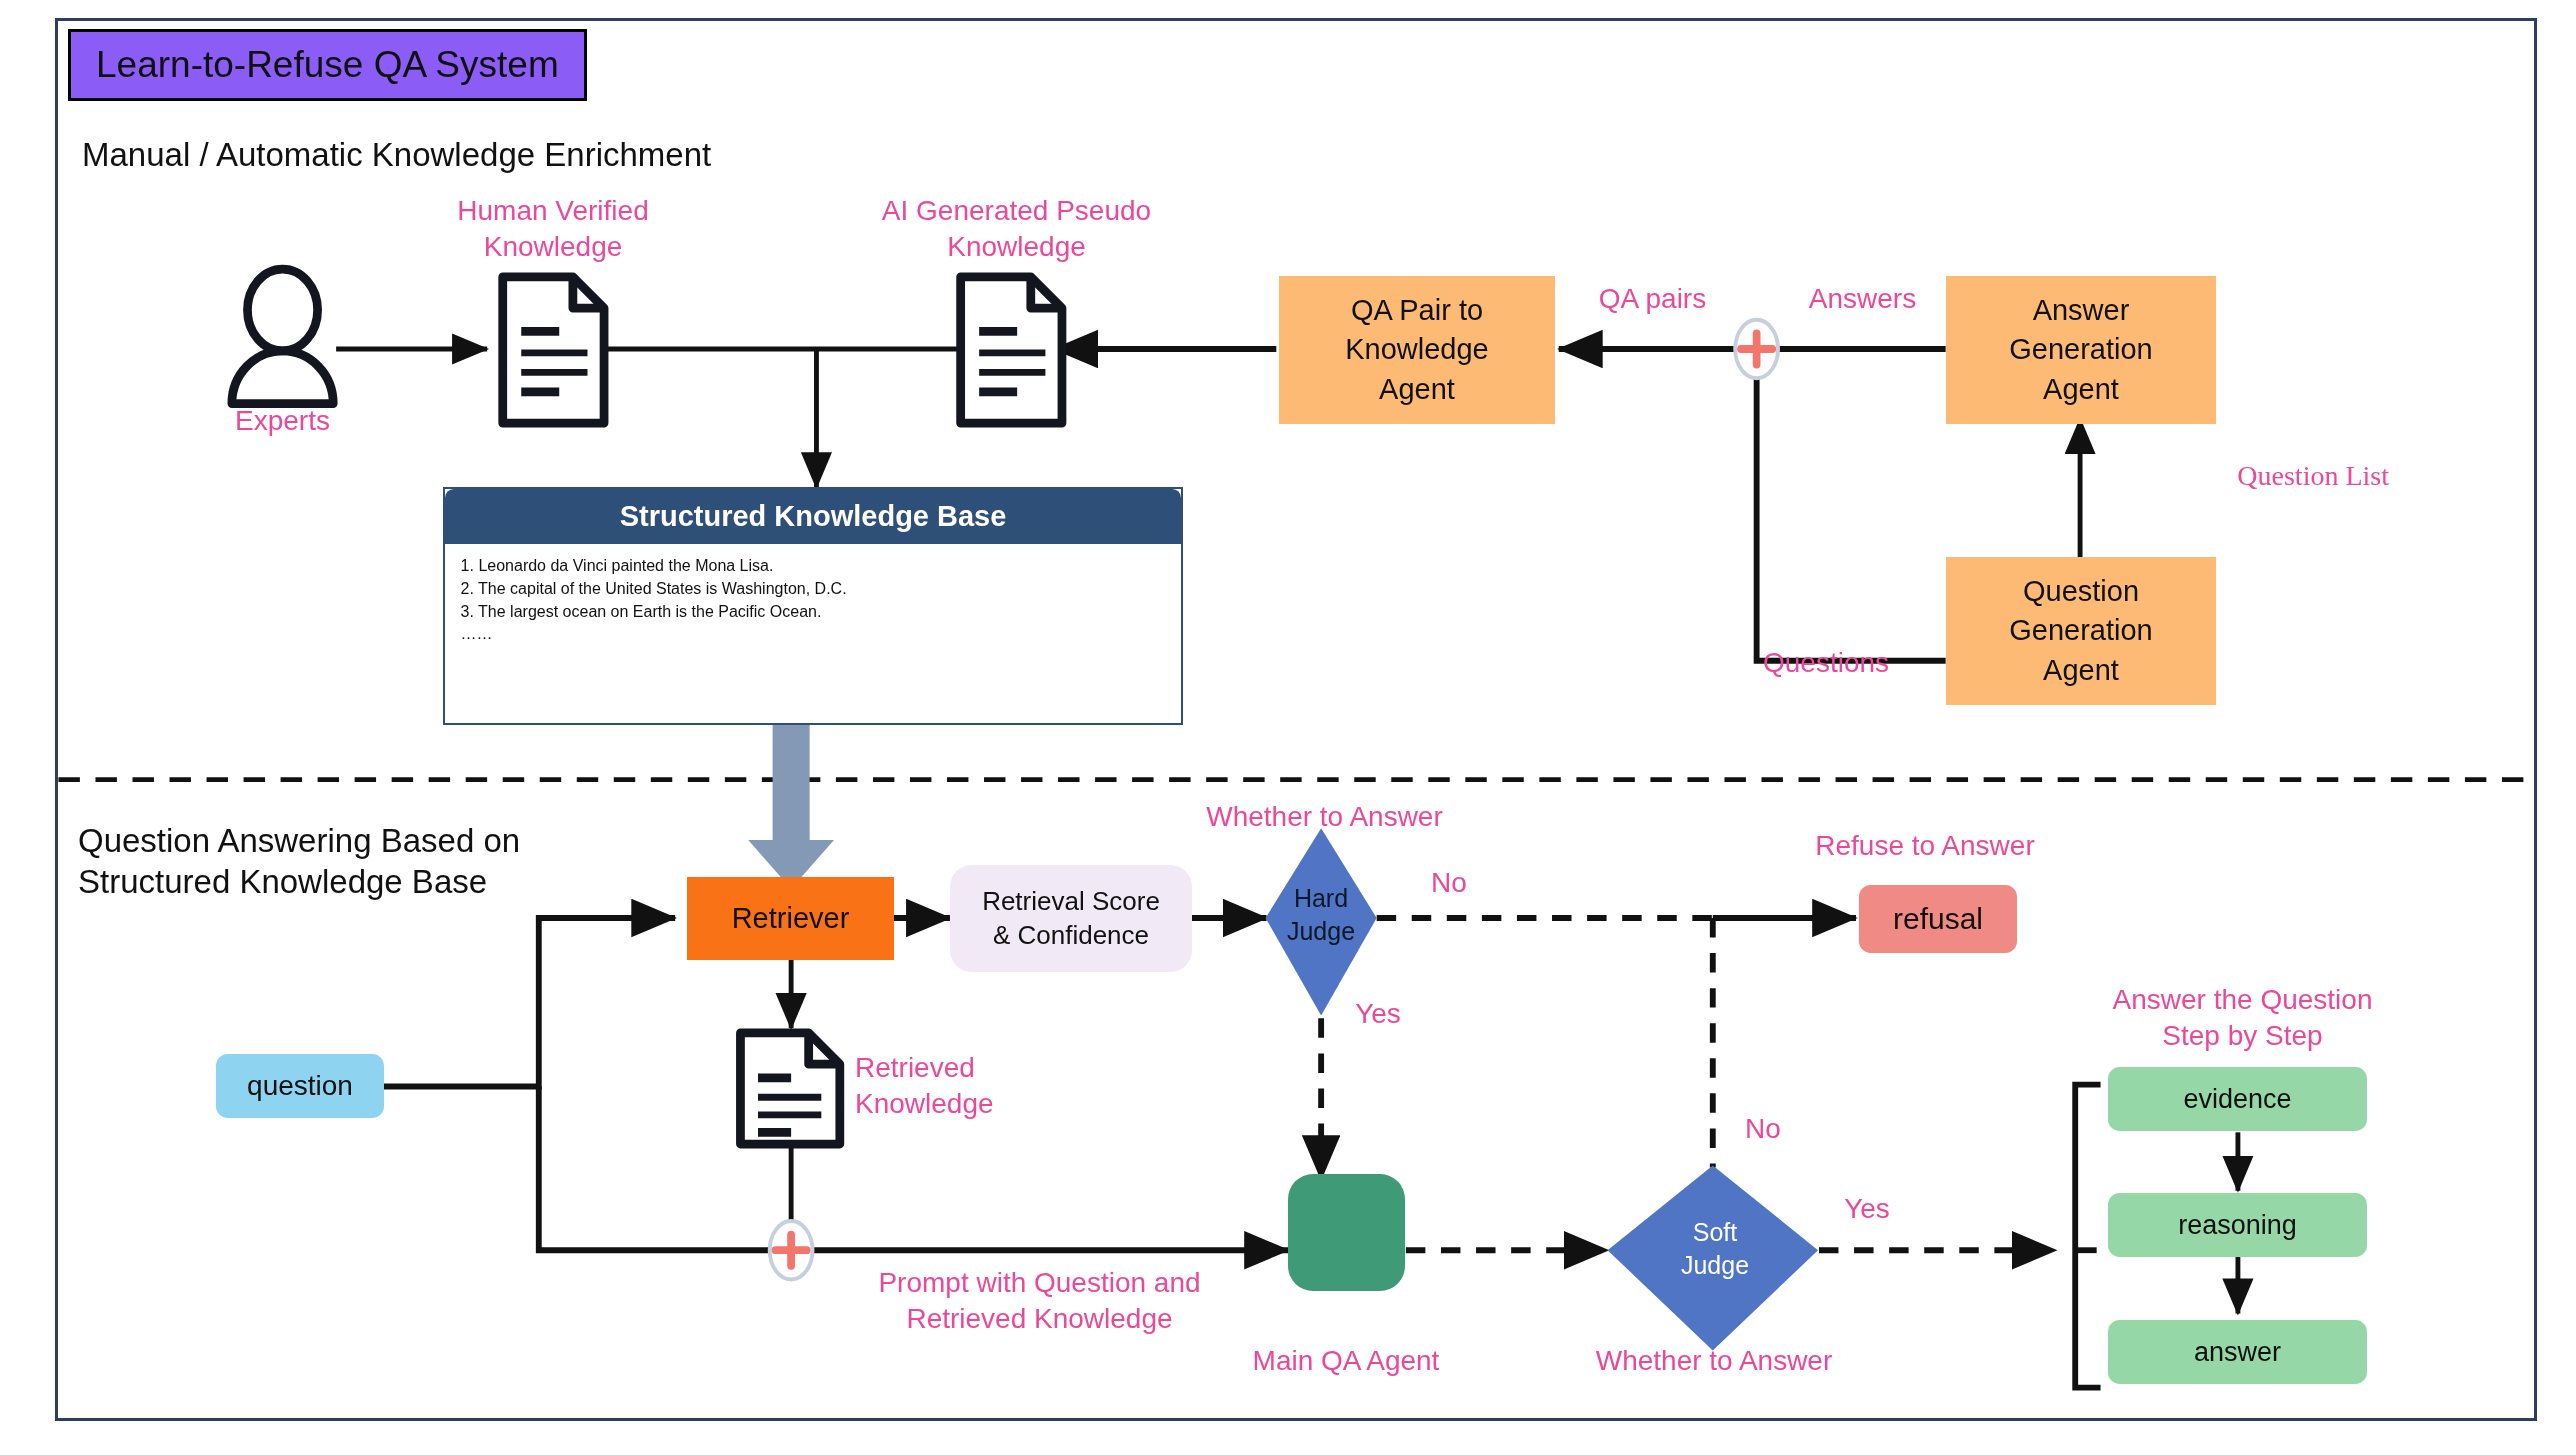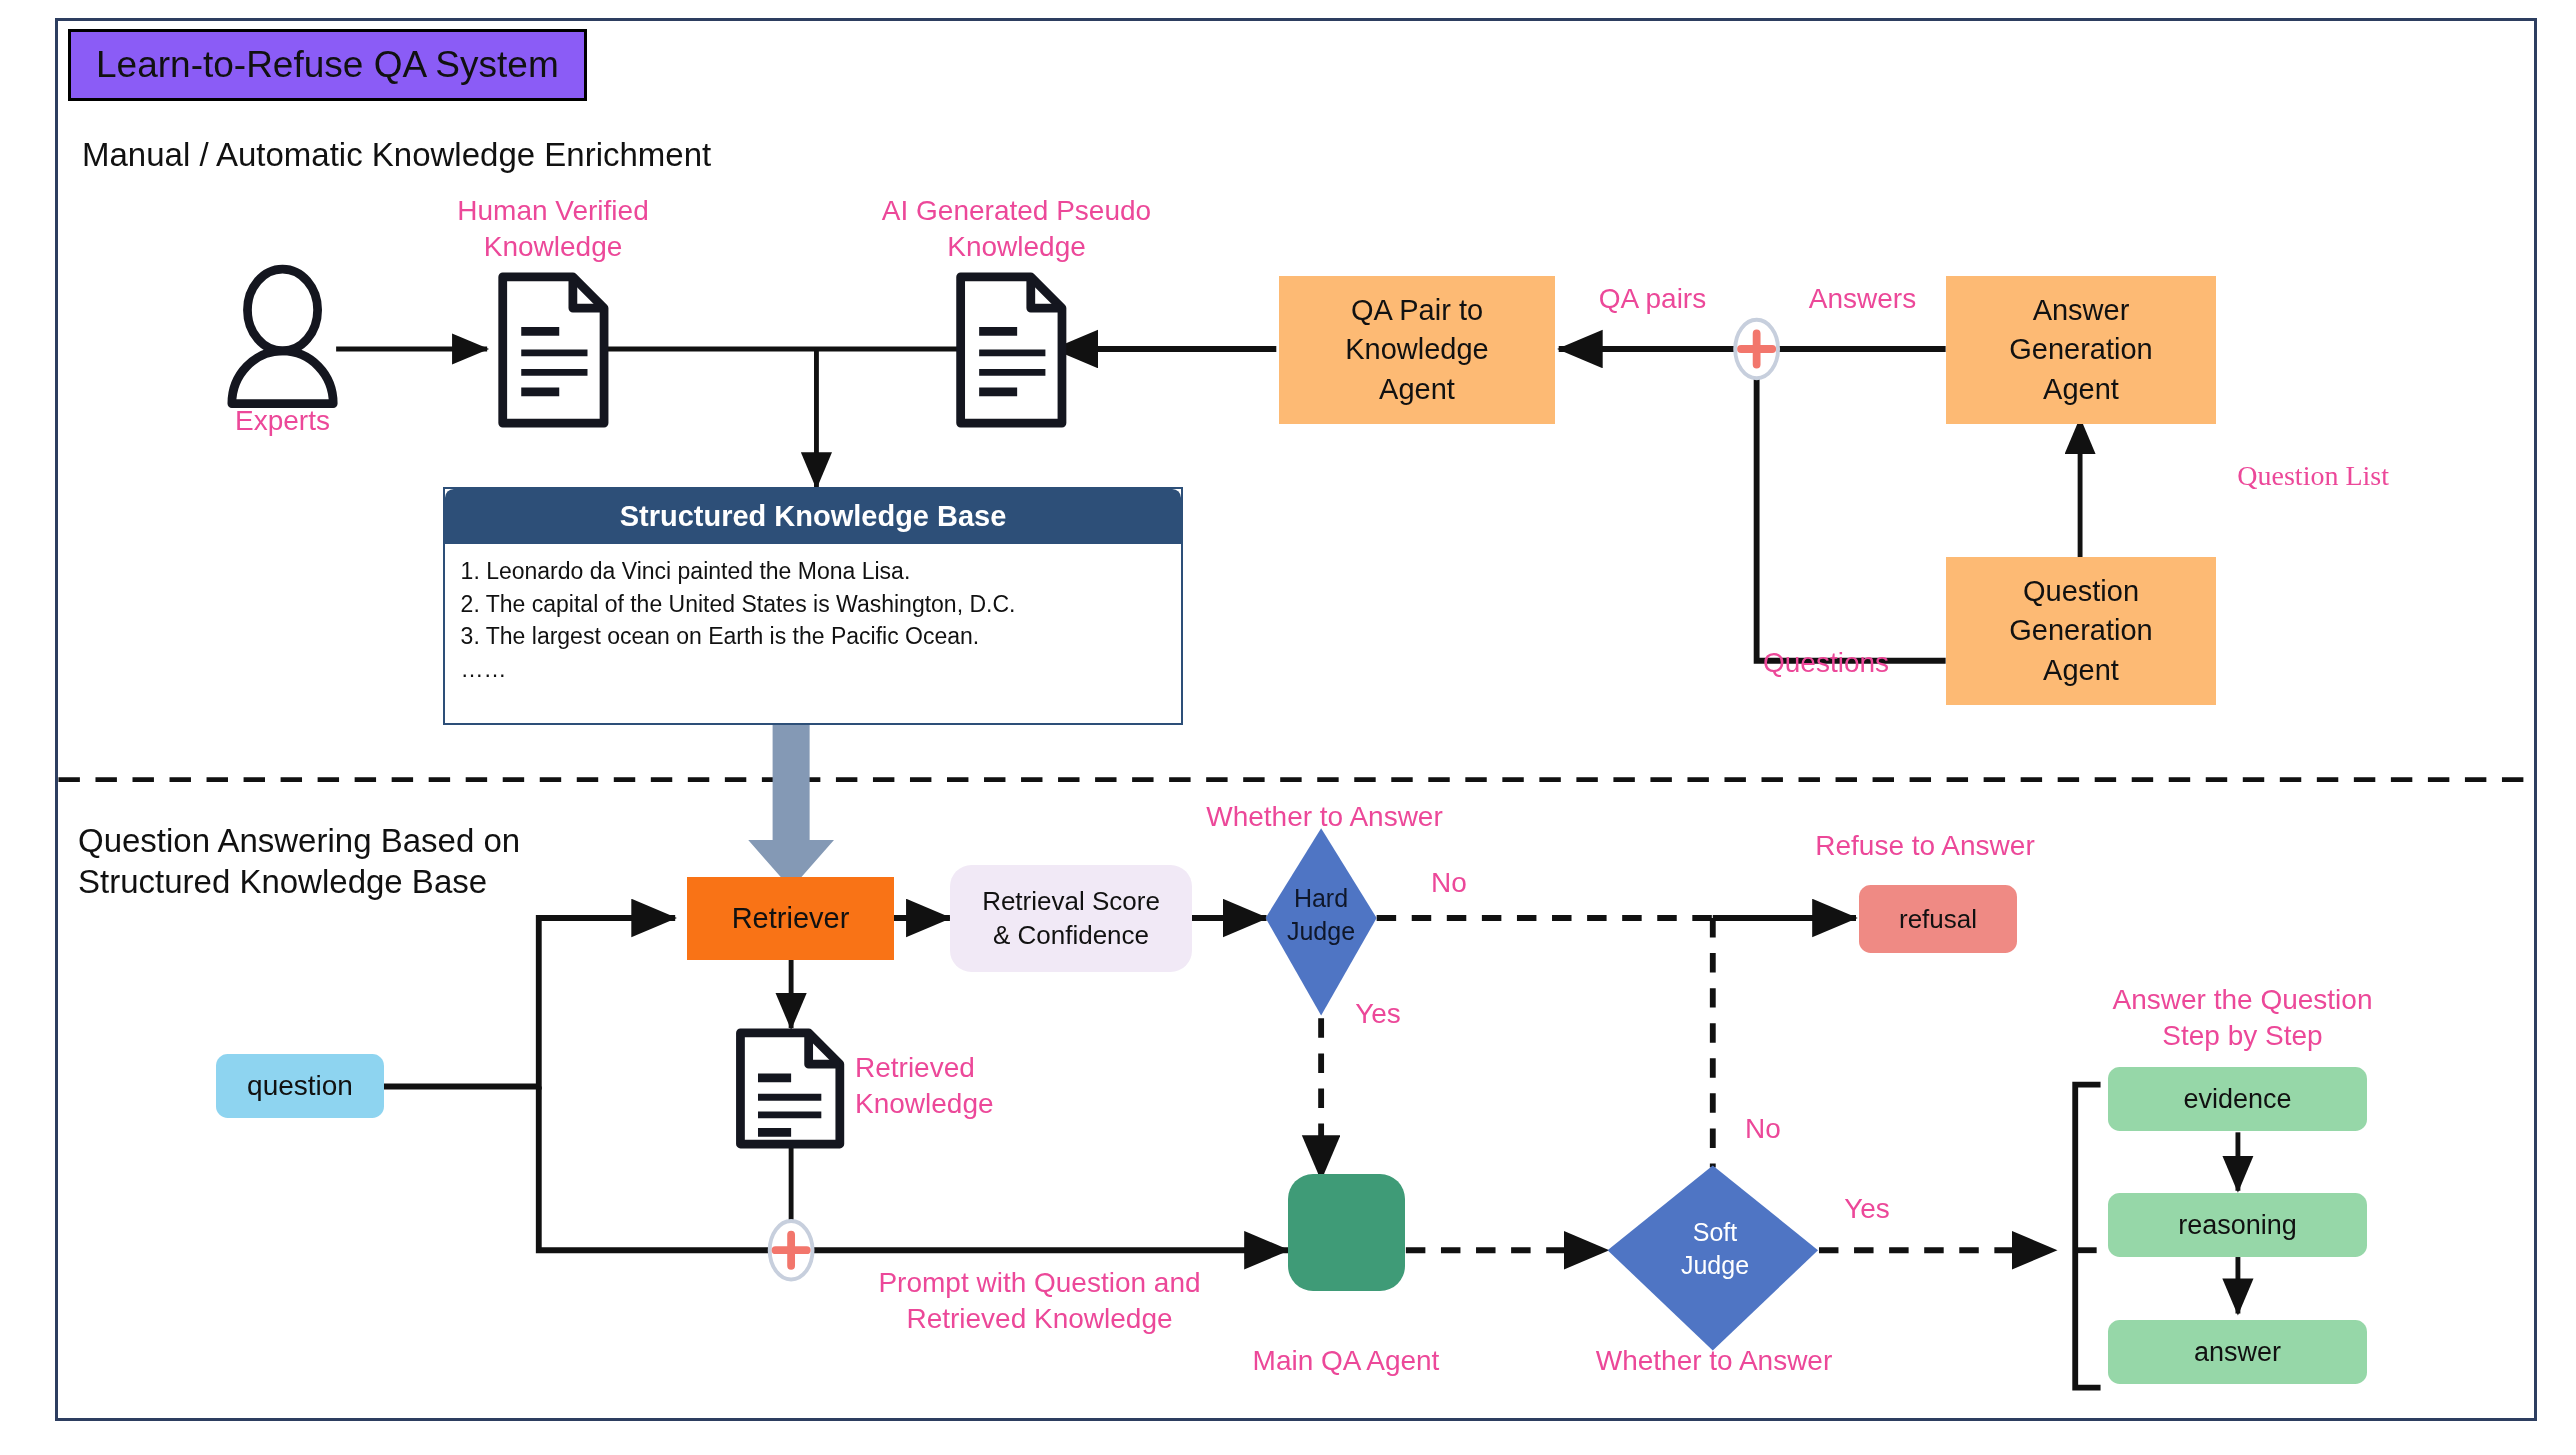--- a/index.html
+++ b/index.html
@@ -23,28 +23,28 @@
 
   
   .agent{background:#fdba74;color:#111;display:flex;align-items:center;justify-content:center;
          text-align:center;font-size:29px;line-height:1.35;white-space:pre-line;}
 
   
   .kb{border:2.9px solid #2d4f78;background:#fff;box-sizing:border-box;}
   .kb-head{background:#2d4f78;color:#fff;font-size:29px;font-weight:bold;text-align:center;
            padding:10.7px 0 11.7px 0;border-radius:8.8px 8.8px 0 0;}
   .kb-body{padding:10.7px 15.6px 7.8px 15.6px;}
-  .kb-body div{font-size:23px;color:#111;line-height:1.42;white-space:nowrap;}
+  .kb-body div{font-size:16px;color:#111;line-height:1.42;white-space:nowrap;}
 
   
   .chip{display:flex;align-items:center;justify-content:center;text-align:center;color:#111;}
   .chip.retriever{background:#f97316;font-size:29px;}
   .chip.score{background:#f1e9f6;border-radius:21.4px;font-size:26px;line-height:1.3;white-space:pre-line;}
   .chip.question{background:#8ed4f0;border-radius:11.7px;font-size:28px;}
-  .chip.refusal{background:#ef8a84;border-radius:11.7px;font-size:26px;}
+  .chip.refusal{background:#ef8a84;border-radius:11.7px;font-size:30px;}
   .chip.green{background:#96d7a8;border-radius:11.7px;font-size:27px;}
 
   
   .oai{background:#3f9b77;border-radius:25px;display:flex;align-items:center;justify-content:center;}
 </style>
 </head>
 <body>
 
 <div id="stage">
 

